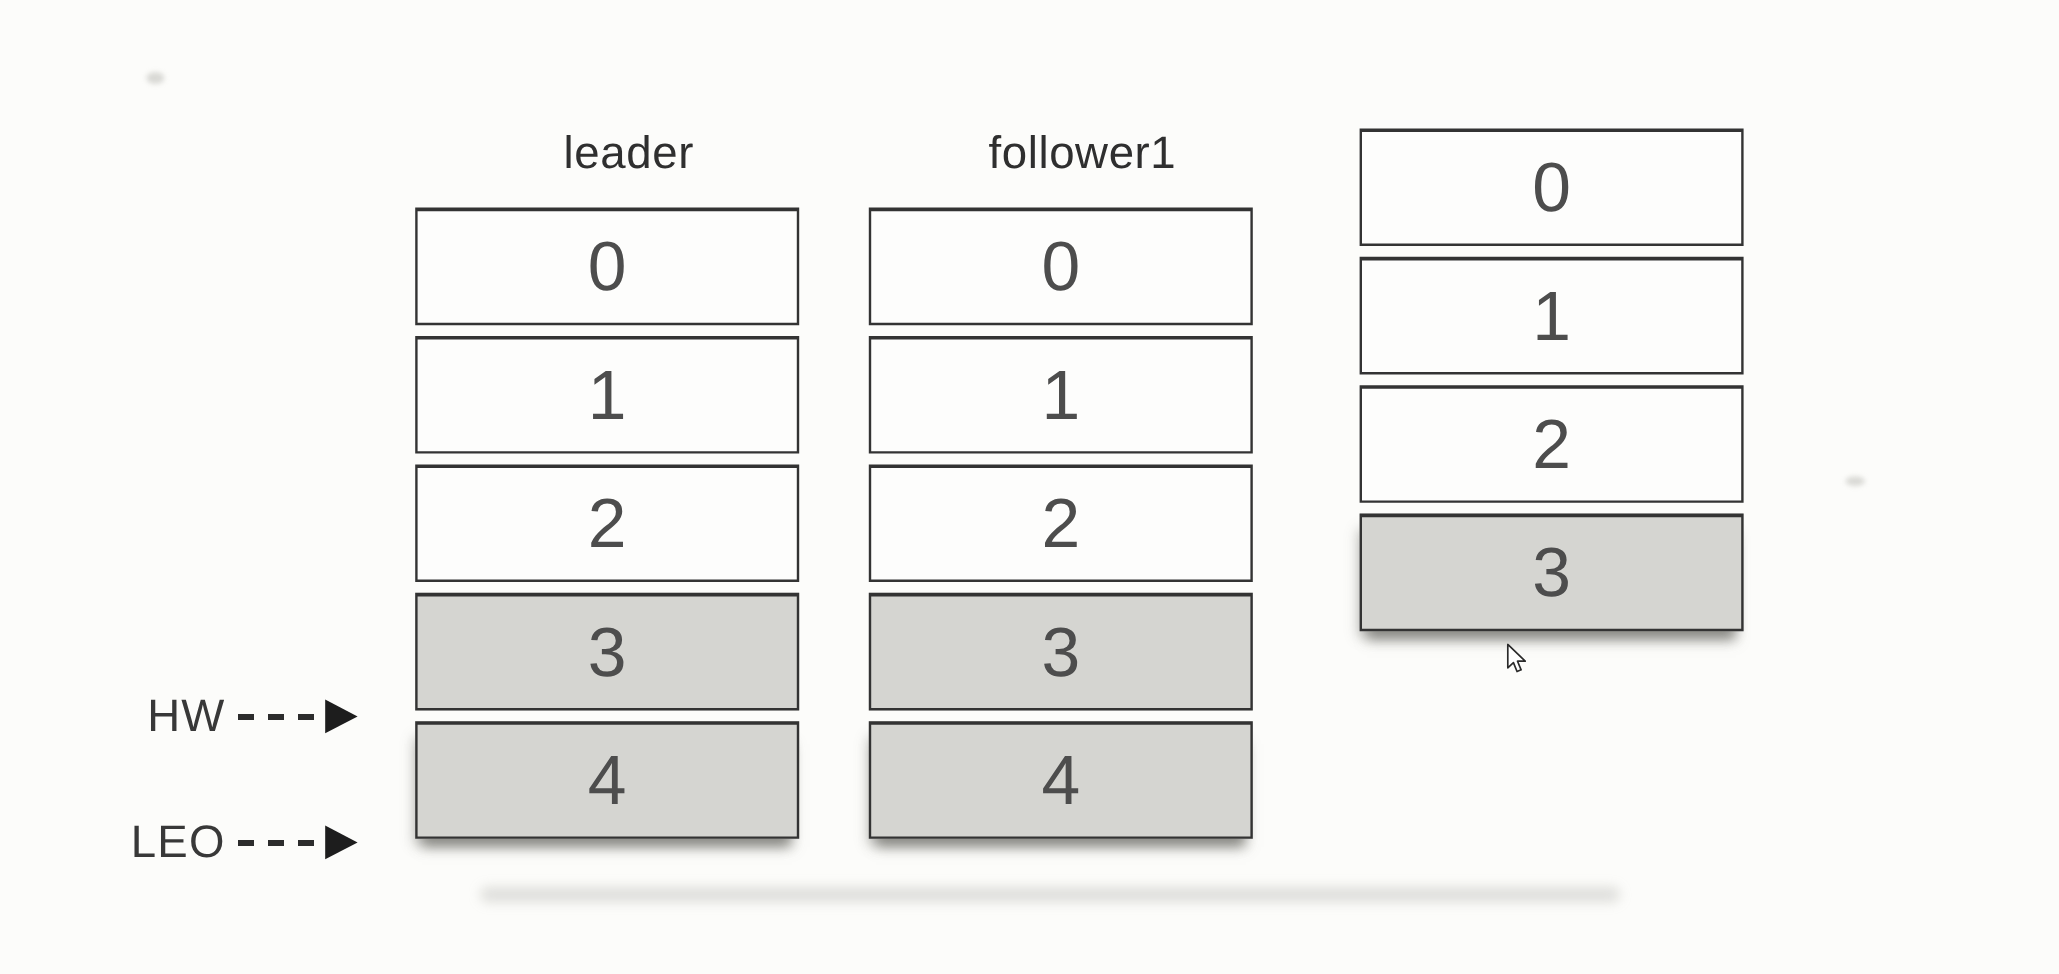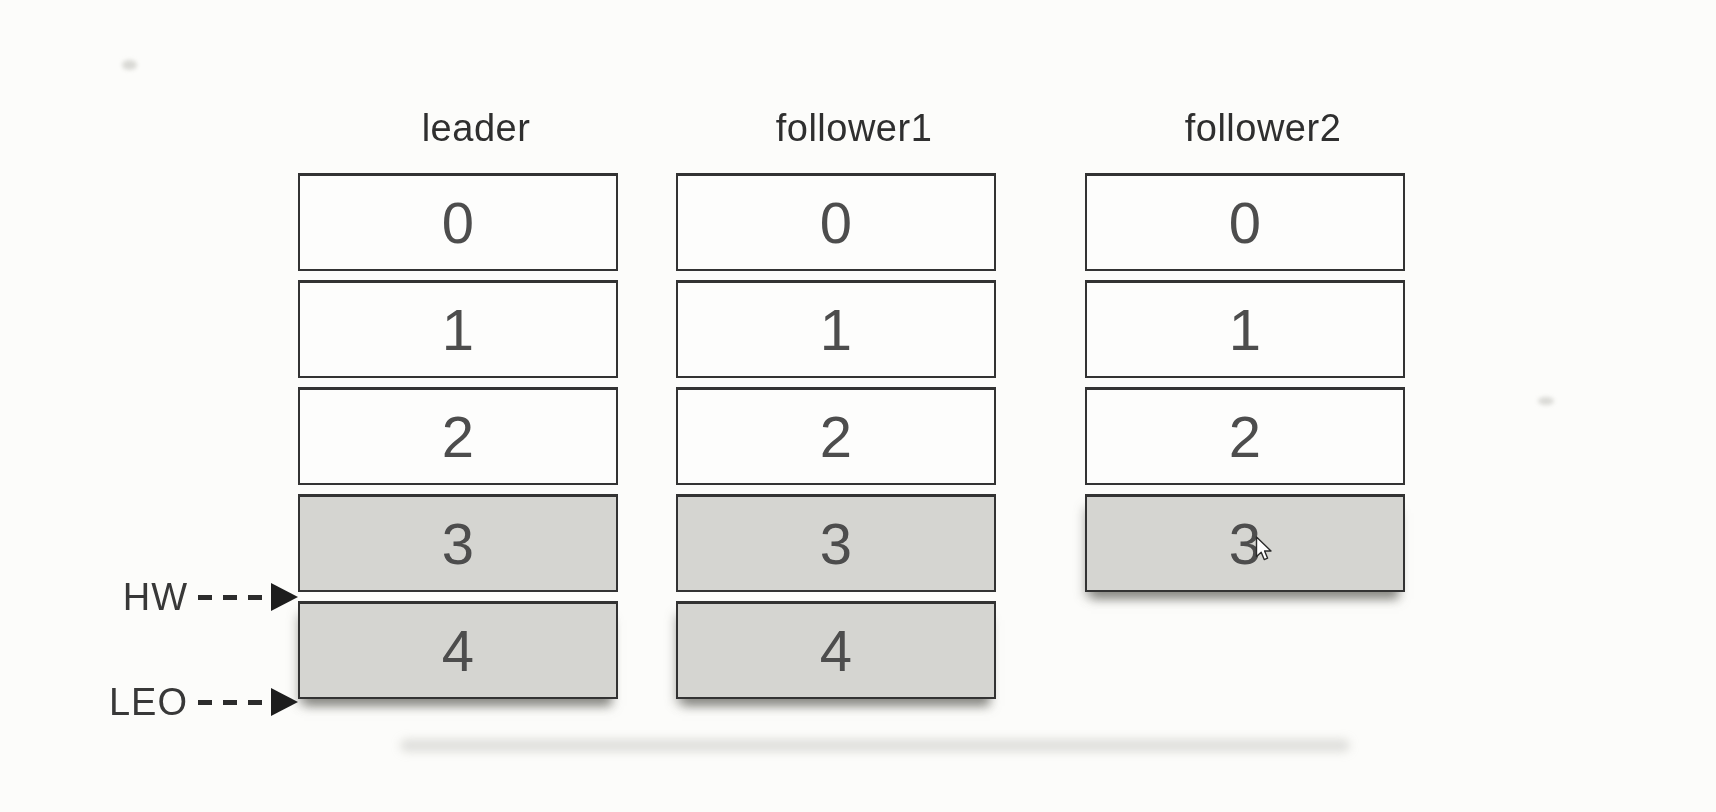--- a/index.html
+++ b/index.html
@@ -5,21 +5,21 @@
   html,body { margin:0; padding:0; background:#ffffff; }
   .canvas {
     position:relative;
     width:1716px; height:812px;
     background:#fcfcfa;
     font-family:"Liberation Sans", sans-serif;
     overflow:hidden;
   }
 
   
-  .column { position:absolute; top:95px; width:320px; }
+  .column { position:absolute; top:95px; width:320px;margin-left:48px; }
   .col-leader    { left:298px; }
   .col-follower1 { left:676px; }
   .col-follower2 { left:1085px; }
 
   .col-title {
     height:66px;
     display:flex; align-items:center; justify-content:center;
     font-size:38px; color:#2f2f2f;
     transform:translateX(18px);
     letter-spacing:0.5px;
@@ -120,21 +120,20 @@
       <div class="cell shaded">
           <span>3</span>
         </div>
       <div class="cell shaded">
           <span>4</span>
         </div>
     </div>
   </div>
 
   <div class="column col-follower2">
-    <div class="col-title">follower2</div>
     <div class="cells">
       <div class="cell">
           <span>0</span>
         </div>
       <div class="cell">
           <span>1</span>
         </div>
       <div class="cell">
           <span>2</span>
         </div>

